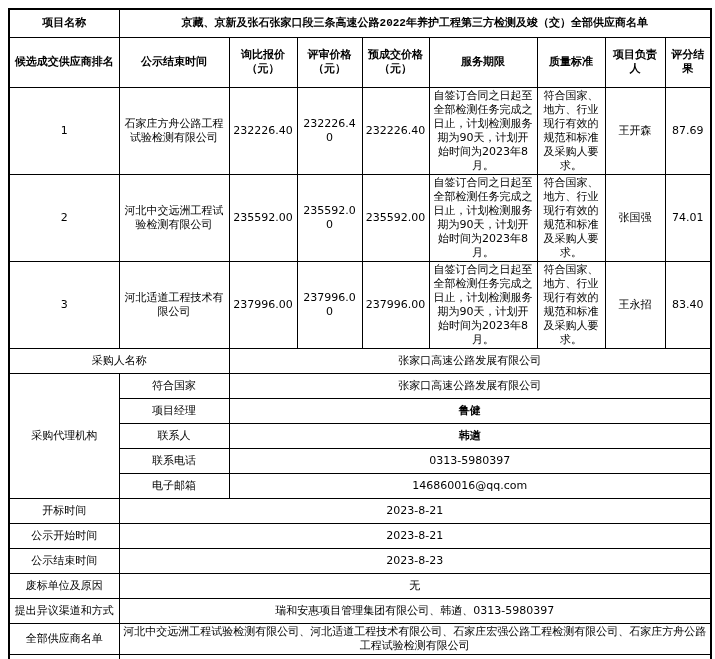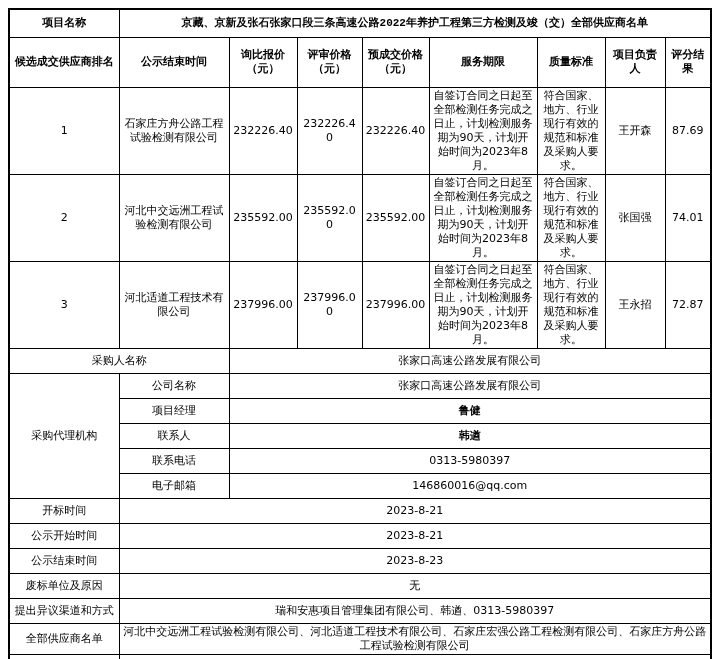--- a/index.html
+++ b/index.html
@@ -81,31 +81,31 @@
 
   <tr class="r-cand">
     <td>3</td>
     <td>河北适道工程技术有限公司</td>
     <td>237996.00</td>
     <td>237996.00</td>
     <td>237996.00</td>
     <td class="left">自签订合同之日起至全部检测任务完成之日止，计划检测服务期为90天，计划开始时间为2023年8月。</td>
     <td>符合国家、地方、行业现行有效的规范和标准及采购人要求。</td>
     <td>王永招</td>
-    <td>72.87</td>
+    <td>83.40</td>
   </tr>
 
   <tr class="r-mid">
     <td colspan="2">采购人名称</td>
     <td colspan="7">张家口高速公路发展有限公司</td>
   </tr>
 
   <tr class="r-mid">
     <td rowspan="5">采购代理机构</td>
-    <td>公司名称</td>
+    <td>符合国家</td>
     <td colspan="7">张家口高速公路发展有限公司</td>
   </tr>
   <tr class="r-mid">
     <td>项目经理</td>
     <td colspan="7" class="b">鲁健</td>
   </tr>
   <tr class="r-mid">
     <td>联系人</td>
     <td colspan="7" class="b">韩遒</td>
   </tr>

